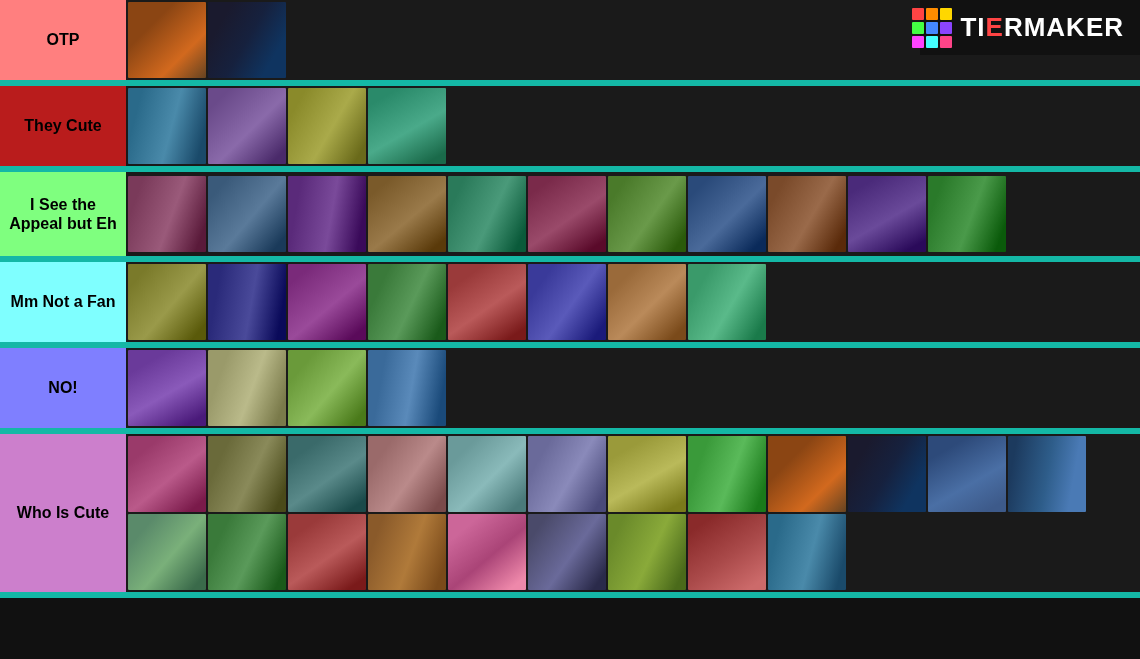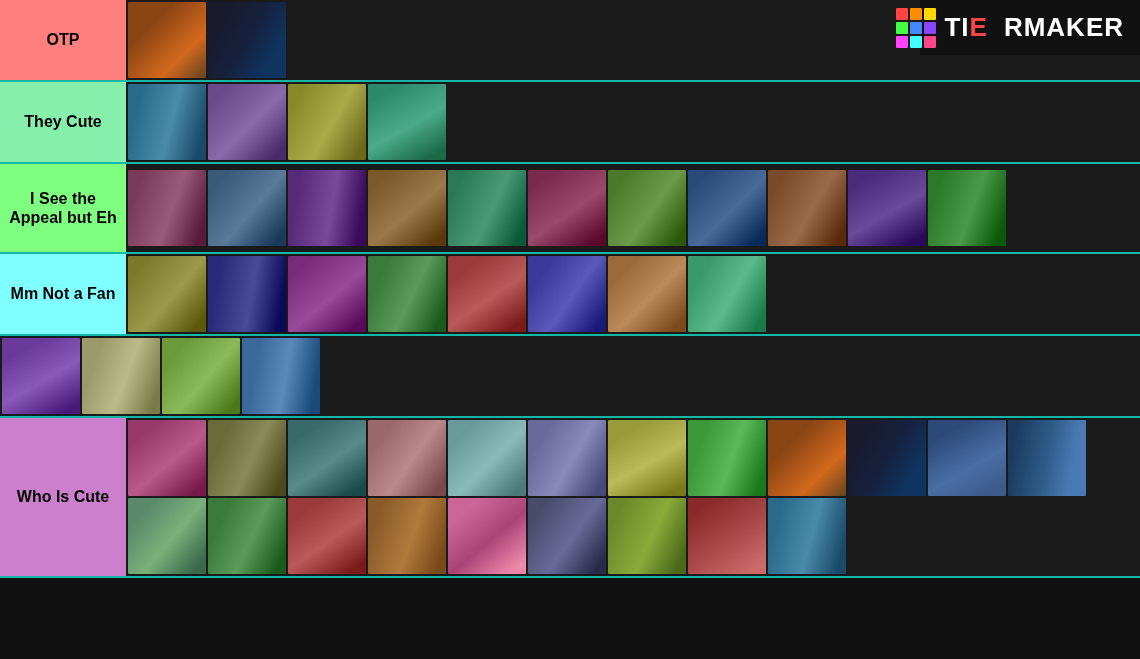--- a/index.html
+++ b/index.html
@@ -12,21 +12,21 @@
     }
     .tier-container {
       display: flex;
       flex-direction: column;
       width: 1140px;
     }
     .tier-row {
       display: flex;
       flex-direction: row;
       min-height: 80px;
-      border-bottom: 2px solid #14b8a6;
+      border-bottom: 6px solid #14b8a6;
     }
     .tier-label {
       width: 126px;
       min-width: 126px;
       display: flex;
       align-items: center;
       justify-content: center;
       font-size: 16px;
       font-weight: bold;
       color: #000;
@@ -43,21 +43,21 @@
       align-items: center;
       padding: 2px;
       gap: 2px;
       min-height: 80px;
     }
     
     .row-otp .tier-label { background: #FF7F7F; }
     
     .row-banger .tier-label { background: #FFBF7F; }
     
-    .row-cute .tier-label { background: #86efac; }
+    .row-cute .tier-label { background: #b91c1c; }
     
     .row-appeal .tier-label { background: #7FFF7F; }
     
     .row-notfan .tier-label { background: #7FFFFF; }
     
     .row-no .tier-label { background: #7F7FFF; }
     
     .row-who .tier-label { background: #CC7FCC; }
 
     
@@ -164,21 +164,21 @@
     }
     .logo-text {
       font-family: Arial Black, Arial, sans-serif;
       font-weight: 900;
       font-size: 26px;
       color: white;
       letter-spacing: 1px;
       text-transform: uppercase;
     }
     .logo-text span.tier { color: white; }
-    .logo-text span.maker { color: white; margin-left: 16px; }
+    .logo-text span.maker { color: white; }
 
     .wrapper {
       position: relative;
       width: 1140px;
       height: 659px;
       background: #111;
       overflow: hidden;
     }
   </style>
 </head>
@@ -251,20 +251,21 @@
         <div class="img-tile t28"></div>
         <div class="img-tile t29"></div>
         <div class="img-tile t30"></div>
         <div class="img-tile t31"></div>
         <div class="img-tile t32"></div>
         <div class="img-tile t33"></div>
       </div>
     </div>
 
     <div class="tier-row row-no">
+      <div class="tier-label">NO!</div>
       <div class="tier-images">
         <div class="img-tile t34"></div>
         <div class="img-tile t35"></div>
         <div class="img-tile t36"></div>
         <div class="img-tile t37"></div>
       </div>
     </div>
 
     <div class="tier-row row-who" style="min-height:160px;">
       <div class="tier-label">Who Is Cute</div>

